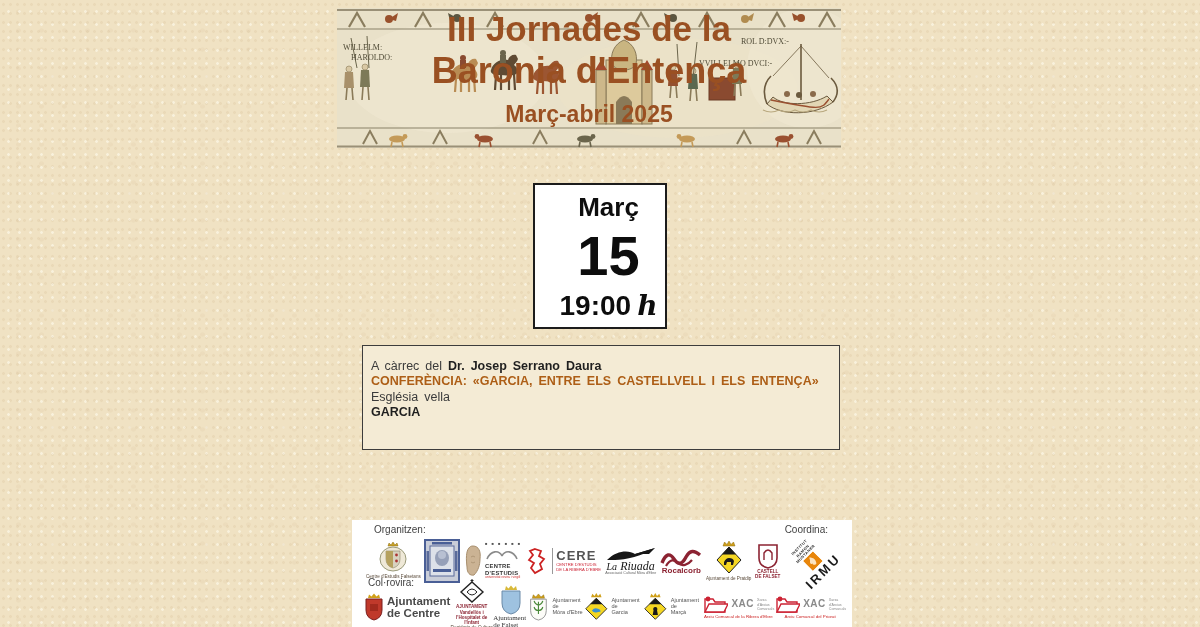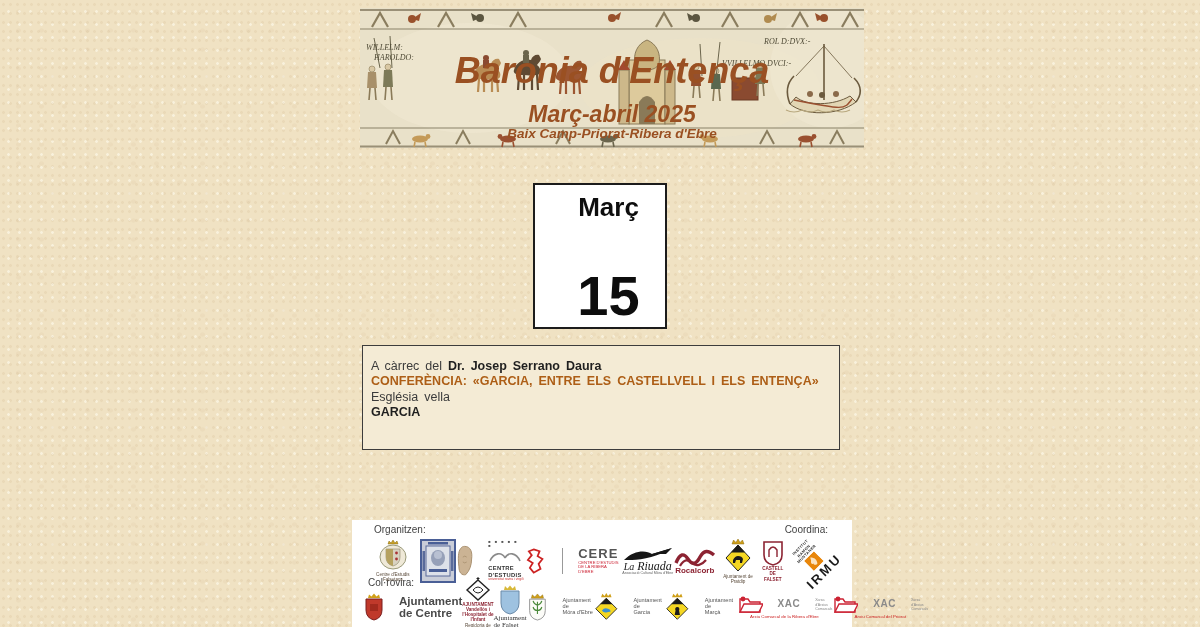--- a/index.html
+++ b/index.html
@@ -10,21 +10,21 @@
     background-image:
       radial-gradient(rgba(171,134,80,.10) 1px, transparent 1.6px),
       radial-gradient(rgba(255,252,240,.55) 1px, transparent 1.5px),
       radial-gradient(rgba(160,120,60,.05) 2px, transparent 3px);
     background-size:7px 9px,11px 13px,23px 19px;
     background-position:0 0,3px 5px,7px 2px;
   }
   .abs{position:absolute;}
 
   
-  .tapestry{left:360px;top:8px;width:504px;height:140px;font-style:italic;}
+  .tapestry{left:337px;top:8px;width:504px;height:140px;}
   .tapestry svg{position:absolute;left:0;top:0;}
   .hdr-line{position:absolute;left:0;width:100%;text-align:center;
     color:#9a5022;font-weight:bold;line-height:1;}
   .hdr-1{top:3px;font-size:35px;}
   .hdr-2{top:45px;font-size:36px;}
   .hdr-3{top:95px;font-size:23px;}
   .hdr-4{top:119px;font-size:13.5px;}
 
   
   .calendar{left:533px;top:183px;width:134px;height:146px;background:#fff;
@@ -45,21 +45,21 @@
   
   .footer{left:352px;top:520px;width:500px;height:107px;background:#ffffff;}
   .f-label{position:absolute;font-size:10px;color:#3f3f3f;}
   .lbl-org{left:22px;top:4px;}
   .lbl-coord{right:24px;top:4px;}
   .lbl-col{left:16px;top:57px;}
   .logo-row{position:absolute;display:flex;align-items:center;}
   .row1{left:14px;right:10px;top:15px;height:52px;justify-content:space-between;}
   .row2{left:12px;right:6px;top:69px;height:36px;justify-content:space-between;}
   .logo{display:flex;flex-direction:column;align-items:center;line-height:1.05;}
-  .logo-h{flex-direction:row;gap:15px;align-items:center;}
+  .logo-h{flex-direction:row;gap:3px;align-items:center;}
   .cap{font-size:4.6px;color:#5a4a3a;text-align:center;margin-top:1px;}
   .cap2{font-size:5.6px;color:#555;text-align:left;}
   .serifcap{font-family:"Liberation Serif",serif;font-size:7px;color:#333;}
   .cere-name{font-size:13px;font-weight:bold;color:#555;letter-spacing:1px;}
   .cere-sub{font-size:4.2px;color:#c23;line-height:1.15;}
   .riuada-name{font-family:"Liberation Serif",serif;font-style:italic;font-size:12px;color:#161616;line-height:.8;}
   .riuada-sub{font-size:3.6px;color:#666;}
   .roca-name{font-size:8px;font-weight:bold;color:#8c2332;}
   .tivissa-name{font-size:11.5px;font-weight:bold;color:#4a4a4a;line-height:1.05;}
   .xac-name{font-size:10px;font-weight:bold;color:#8a8a8a;letter-spacing:.5px;}
@@ -221,28 +221,29 @@
       <path d="M0,56 q8,4 16,0 q8,4 16,0 q8,4 16,0 q8,4 16,0" stroke="#b8a87e" fill="none" stroke-width="1.2" transform="translate(2,-6)"></path>
     </g>
 
     <g font-family="Liberation Serif, serif" fill="#4f4a36" font-size="8">
       <text x="6" y="42">WILLELM:</text>
       <text x="14" y="52">HAROLDO:</text>
       <text x="362" y="58">VVILLELMO DVCI:-</text>
       <text x="404" y="36">ROL D:DVX:-</text>
     </g>
   </svg>
+  <div class="hdr-line hdr-1">III Jornades de la</div>
   <div class="hdr-line hdr-2">Baronia d'Entença</div>
   <div class="hdr-line hdr-3">Març-abril 2025</div>
-  <div class="hdr-line hdr-4">Baix Camp-Priorat-Ribera d'Ebre</div>
 </div>
 
 <div class="abs calendar">
   <div class="cal-month">Març</div>
   <div class="cal-day">15</div>
+  <div class="cal-time"><span>19:00</span><span class="cal-h">h</span></div>
 </div>
 
 <div class="abs event-box">
   <p><span>A càrrec del</span> <span class="ev-bold">Dr. Josep Serrano Daura</span></p>
   <p><span class="ev-brown">CONFERÈNCIA: «GARCIA, ENTRE ELS CASTELLVELL I ELS ENTENÇA»</span></p>
   <p>Església vella</p>
   <p><span class="ev-bold">GARCIA</span></p>
 </div>
 
 <div class="abs footer">

